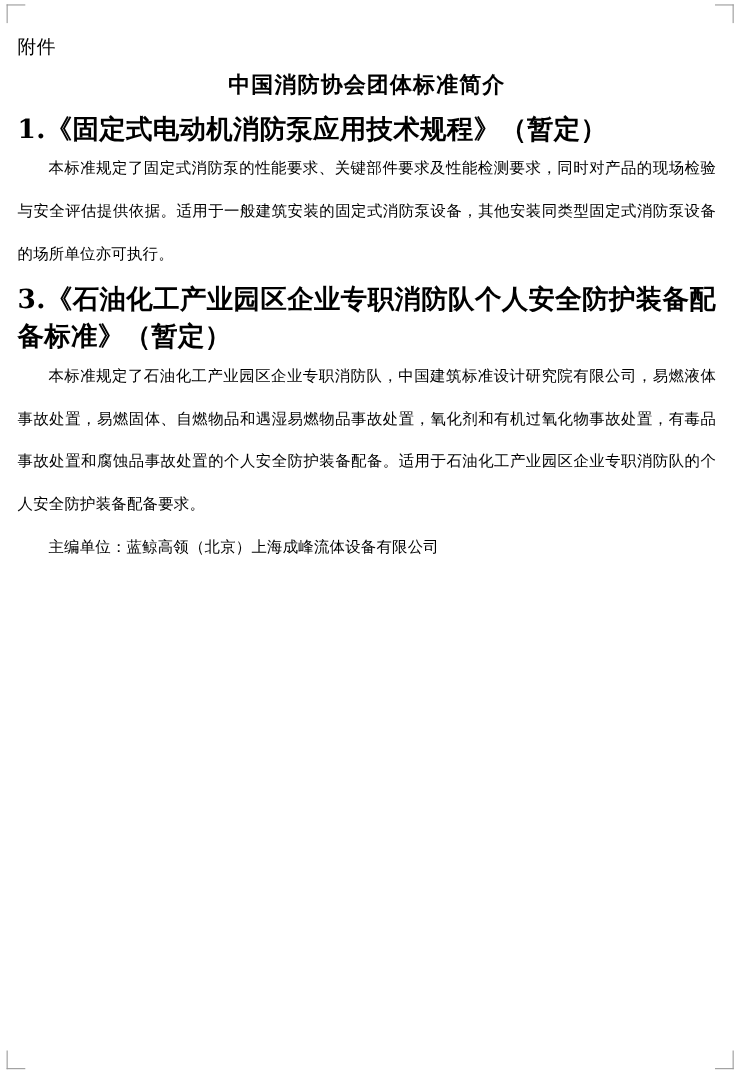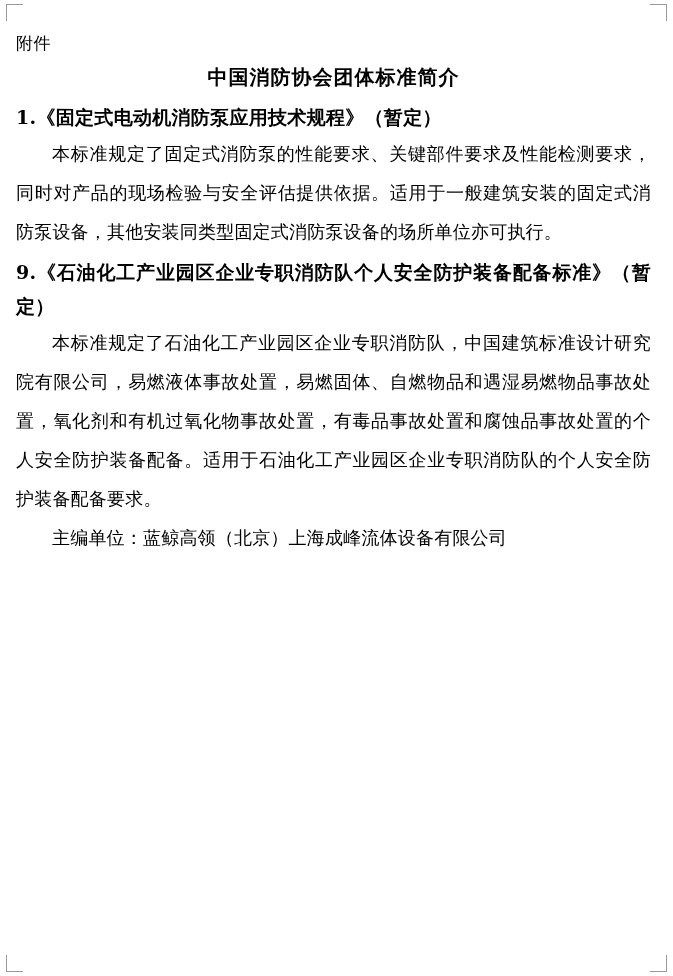--- a/index.html
+++ b/index.html
@@ -47,31 +47,31 @@
   .doc-title {
     font-size: 20px;
     font-weight: bold;
     text-align: center;
     line-height: 34px;
     margin: 0 0 6px 0;
     letter-spacing: 1px;
   }
 
   .section-heading {
-    font-size: 19px;
+    font-size: 24px;
     font-weight: bold;
     line-height: 34px;
     margin: 4px 0 0 0;
     letter-spacing: 0.3px;
     text-align: justify;
     text-justify: inter-ideograph;
   }
 
   .body-para {
-    font-size: 18px;
+    font-size: 14px;
     line-height: 39px;
     margin: 0;
     text-indent: 2em;
     text-align: justify;
     text-justify: inter-ideograph;
     letter-spacing: 0.2px;
   }
 </style>
 </head>
 <body>
@@ -86,19 +86,19 @@
   <p class="attachment-label">附件</p>
 
   <h1 class="doc-title">中国消防协会团体标准简介</h1>
 
   <h2 class="section-heading">1.《固定式电动机消防泵应用技术规程》（暂定）</h2>
 
   <p class="body-para">本标准规定了固定式消防泵的性能要求、关键部件要求及性能检测要求，同时对产品的现场检验与安全评估提供依据。适用于一般建筑安装的固定式消防泵设备，其他安装同类型固定式消防泵设备的场所单位亦可执行。</p>
 
 
 
-  <h2 class="section-heading">9.《石油化工产业园区企业专职消防队个人安全防护装备配备标准》（暂定）</h2>
+  <h2 class="section-heading">3.《石油化工产业园区企业专职消防队个人安全防护装备配备标准》（暂定）</h2>
 
   <p class="body-para">本标准规定了石油化工产业园区企业专职消防队，中国建筑标准设计研究院有限公司，易燃液体事故处置，易燃固体、自燃物品和遇湿易燃物品事故处置，氧化剂和有机过氧化物事故处置，有毒品事故处置和腐蚀品事故处置的个人安全防护装备配备。适用于石油化工产业园区企业专职消防队的个人安全防护装备配备要求。</p>
 
   <p class="body-para">主编单位：蓝鲸高领（北京）上海成峰流体设备有限公司</p>
 
 </div>
 
 </body></html>

